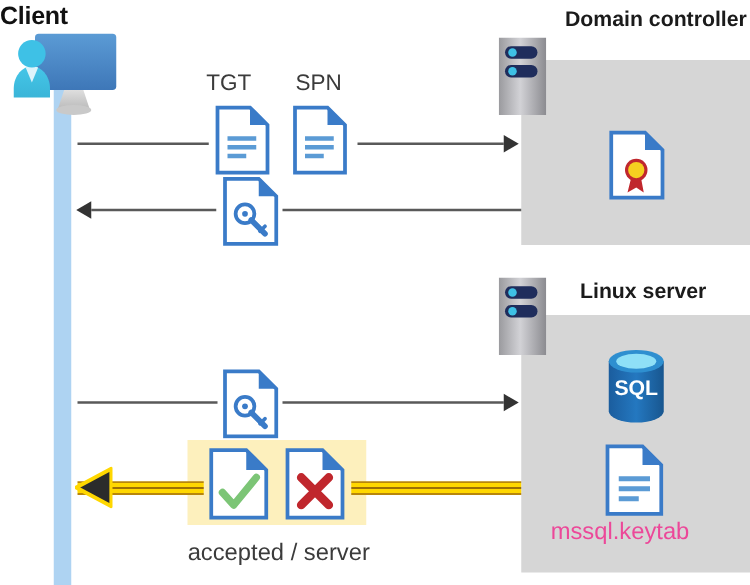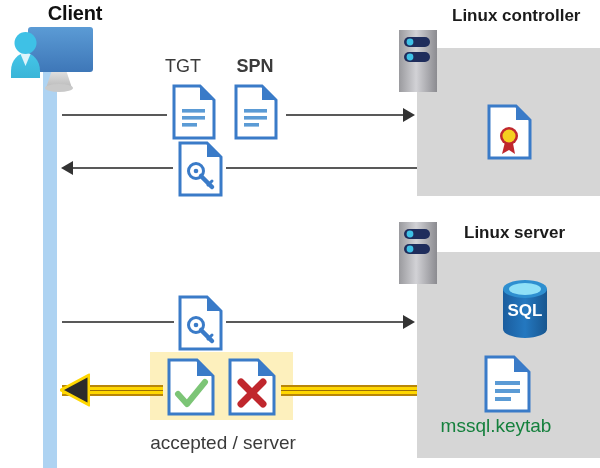--- a/index.html
+++ b/index.html
@@ -8,42 +8,42 @@
     font-family:"Liberation Sans", sans-serif;
     -webkit-font-smoothing:antialiased;
   }
   .abs{position:absolute;}
 
   
   #client-lifeline{left:43px;top:70px;width:14px;height:398px;background:#aed3f2;}
 
   
   #client-label{
-    left:16px;top:2px;width:118px;text-align:center;
+    left:0px;top:2px;width:118px;text-align:left;
     font-size:20px;font-weight:bold;color:#111111;letter-spacing:-0.2px;
   }
 
   
   #client-icon{left:8px;top:26px;width:100px;height:72px;}
 
   
   #dc-panel{left:417px;top:48px;width:183px;height:148px;background:#d6d6d6;}
   #linux-panel{left:417px;top:252px;width:183px;height:206px;background:#d6d6d6;}
 
   
   .tower{width:38px;height:62px;}
   #dc-title{left:452px;top:5px;width:148px;}
   #linux-title{left:452px;top:222px;width:148px;margin-left:12px;}
   #tgt-label{left:165px;top:56px;}
-  #spn-label{left:225px;top:56px;font-weight:bold;}
+  #spn-label{left:225px;top:56px;}
 
   
   #keytab-label{
     left:417px;top:415px;width:158px;text-align:center;
-    font-size:19px;color:#15803d;
+    font-size:19px;color:#ec4899;
   }
 
   
   #verdict-highlight{left:150px;top:352px;width:143px;height:68px;background:#fdf0bd;}
   #verdict-label{
     left:128px;top:432px;width:190px;text-align:center;
     font-size:19px;color:#3b3b3b;
   }
 
   
@@ -96,21 +96,21 @@
     <path d="M3 45 c0 -11 7.5 -18 14.5 -18 c7 0 14.5 7 14.5 18 l0 7 l-29 0 z" fill="url(#pGrad)"></path>
 
     <path d="M12.5 28 L17.5 40 L22.5 28 L17.5 26 Z" fill="#ddf4fb"></path>
 
     <circle cx="17.5" cy="17" r="11" fill="#3ec1e6"></circle>
   </svg>
 </div>
 
 <div class="abs" id="dc-panel"></div>
 
-<div class="abs" id="dc-title" style="left:452px;top:5px;width:148px;font-size:17px;font-weight:bold;color:#1b1b1b;line-height:22px;">Linux controller</div>
+<div class="abs" id="dc-title" style="left:452px;top:5px;width:148px;font-size:17px;font-weight:bold;color:#1b1b1b;line-height:22px;">Domain controller</div>
 
 <div class="abs" style="left:399px;top:30px;">
   <svg class="tower" viewBox="0 0 38 62">
     <defs>
       <linearGradient id="towerGrad" x1="0" y1="0" x2="1" y2="0">
         <stop offset="0%" stop-color="#9a9a9e"></stop>
         <stop offset="45%" stop-color="#d2d2d6"></stop>
         <stop offset="100%" stop-color="#8b8b90"></stop>
       </linearGradient>
     </defs>
@@ -139,21 +139,21 @@
 <div class="abs" style="left:399px;top:222px;">
   <svg class="tower" viewBox="0 0 38 62">
     <rect x="0" y="0" width="38" height="62" fill="url(#towerGrad)"></rect>
     <rect x="5" y="7" width="26" height="10" rx="5" fill="#1f2d5c"></rect>
     <circle cx="11" cy="12" r="3.4" fill="#3ec1e6"></circle>
     <rect x="5" y="22" width="26" height="10" rx="5" fill="#1f2d5c"></rect>
     <circle cx="11" cy="27" r="3.4" fill="#3ec1e6"></circle>
   </svg>
 </div>
 
-<div class="abs" style="left:500px;top:279px;">
+<div class="abs" style="left:484px;top:279px;">
   <svg width="50" height="60" viewBox="0 0 50 60">
     <defs>
       <linearGradient id="sqlGrad" x1="0" y1="0" x2="1" y2="0">
         <stop offset="0%" stop-color="#1b5d9e"></stop>
         <stop offset="50%" stop-color="#2478c0"></stop>
         <stop offset="100%" stop-color="#18568f"></stop>
       </linearGradient>
     </defs>
     <path d="M3 10 L3 50 a22 9 0 0 0 44 0 L47 10 Z" fill="url(#sqlGrad)"></path>
     <ellipse cx="25" cy="10" rx="22" ry="9" fill="#2e8fd0"></ellipse>

